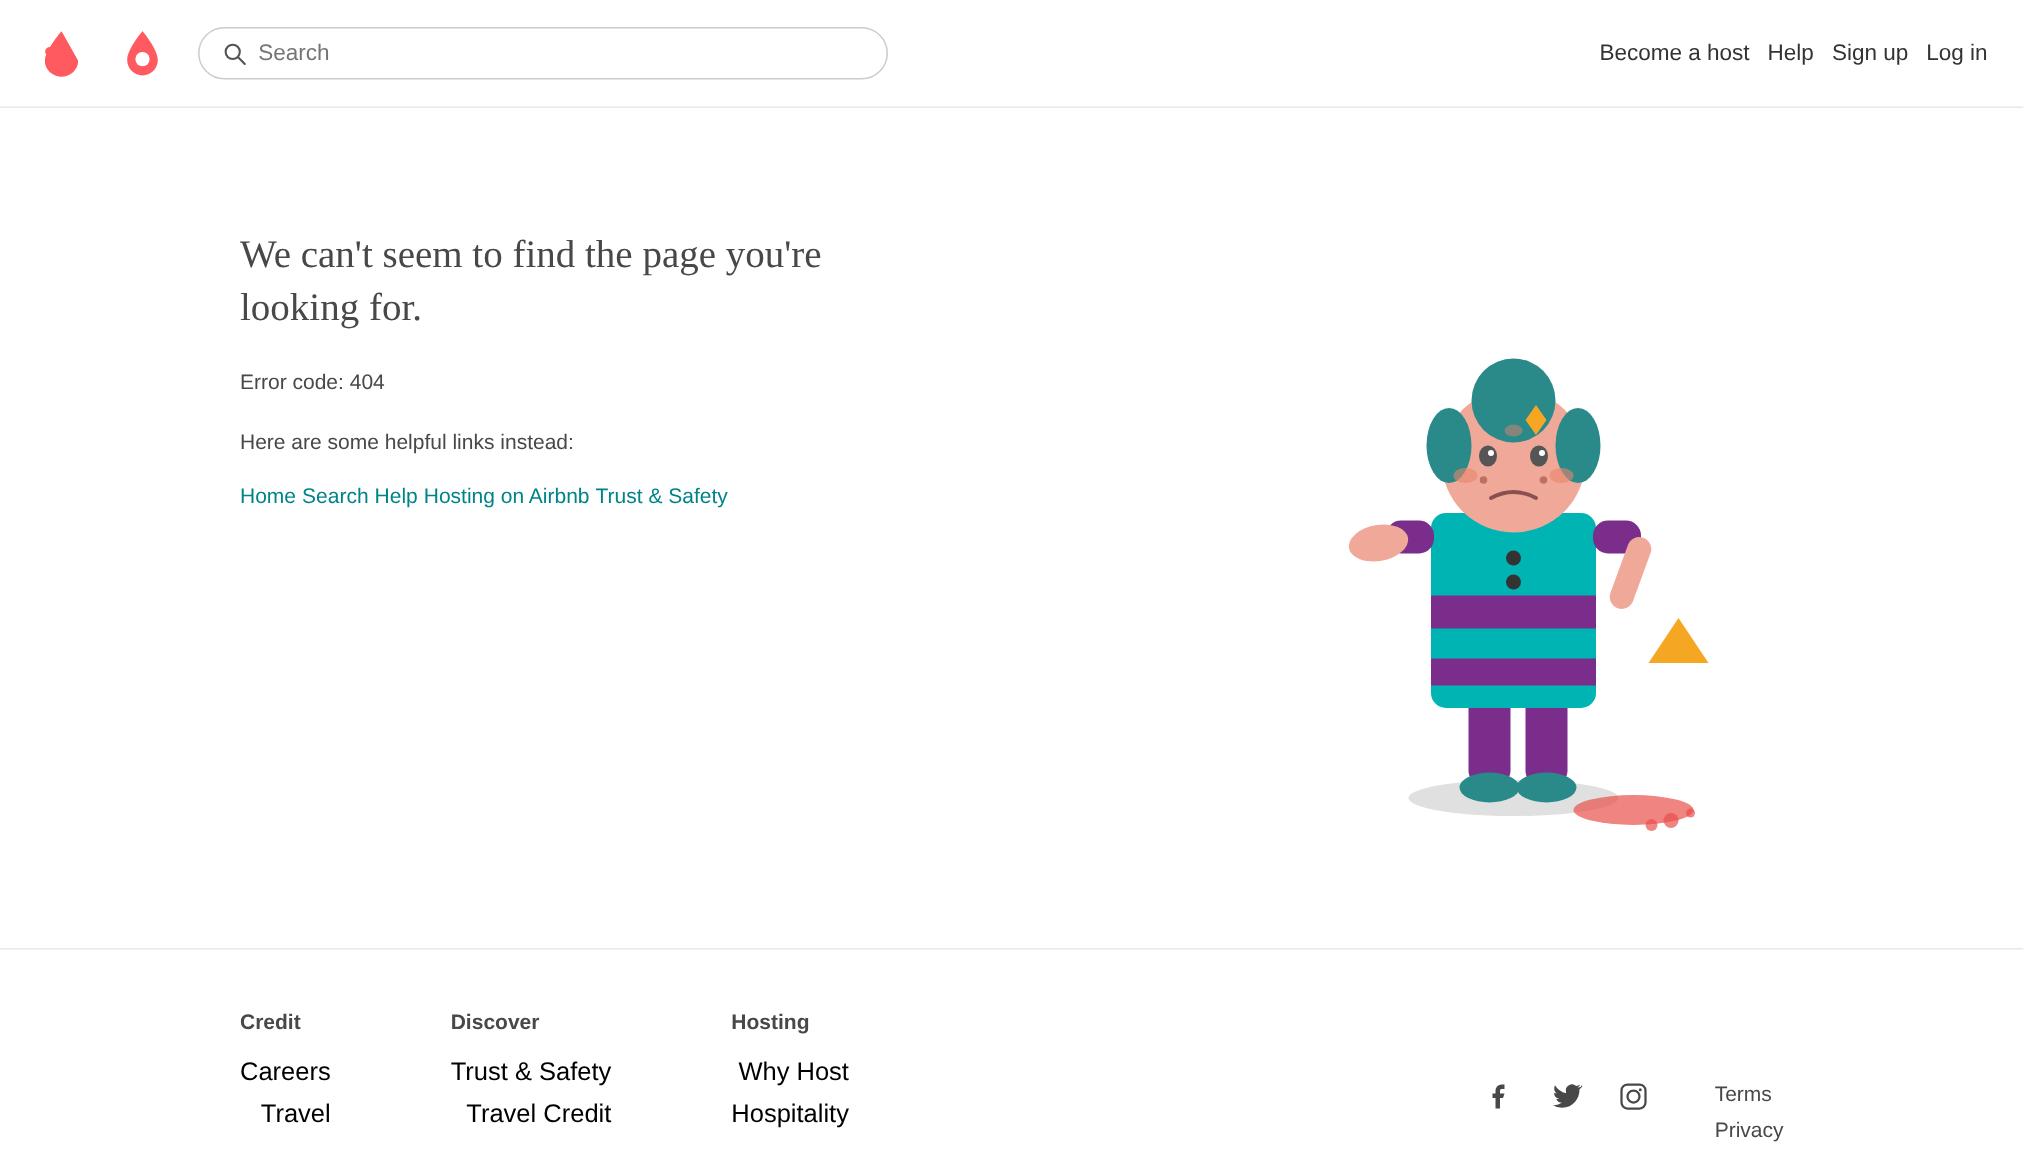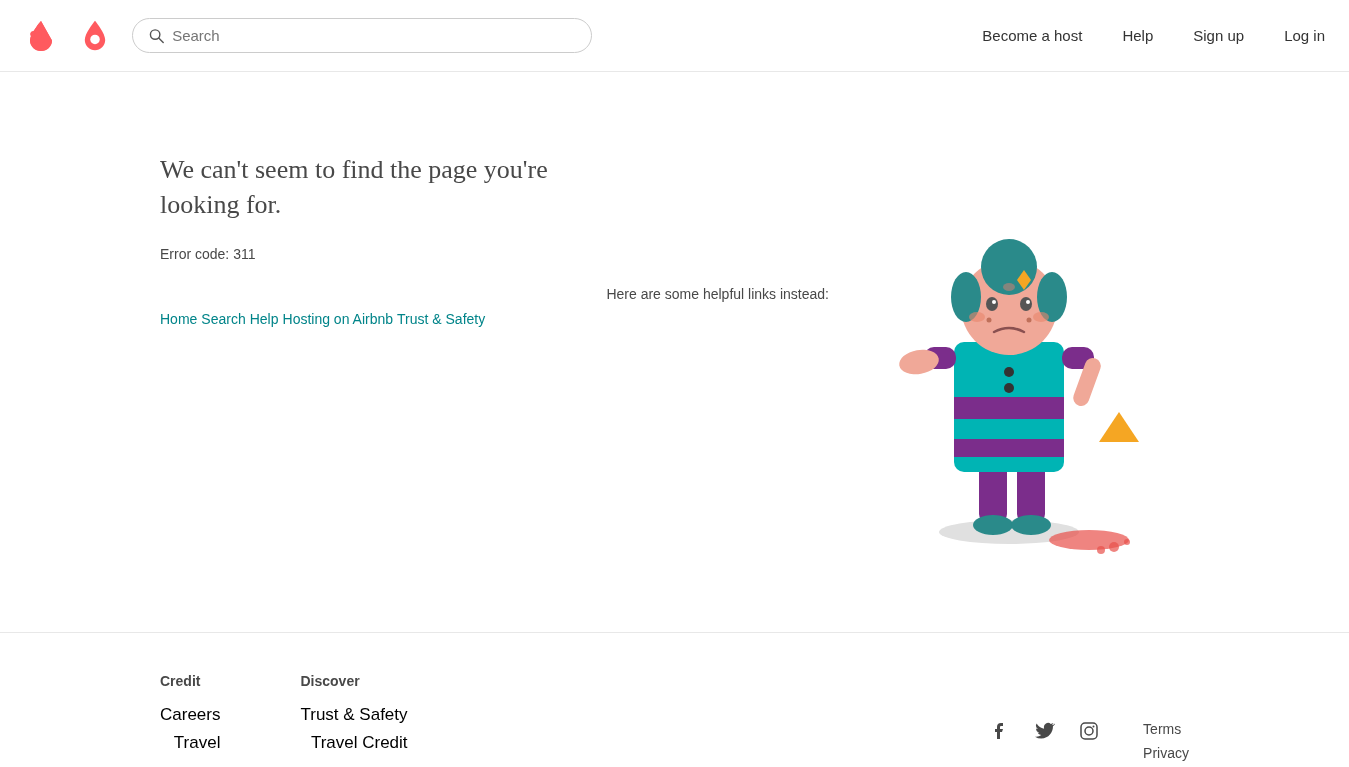--- a/index.html
+++ b/index.html
@@ -35,21 +35,21 @@
       border: none;
       outline: none;
       font-size: 15px;
       color: #555;
       width: 100%;
     }
     .header-nav {
       margin-left: auto;
       display: flex;
       align-items: flex-end;
-      gap: 40px;
+      gap: 12px;
     }
     .header-nav a {
       text-decoration: none;
       color: #333;
       font-size: 15px;
     }
 
     
     .main {
       display: flex;
@@ -77,22 +77,21 @@
       font-family: Liberation Serif, serif;
     }
     .error-code {
       font-size: 14px;
       color: #484848;
       margin-bottom: 24px;
     }
     .helpful-links-title {
       font-size: 14px;
       color: #484848;
-      margin-bottom: 8px;
-      text-align: right;
+      margin-bottom: 20px;
     }
     .helpful-links {
       list-style: none;
       display: flex;
       flex-direction: row;
       gap: 4px;
     }
     .helpful-links a {
       text-decoration: none;
       color: #008489;
@@ -206,21 +205,21 @@
     <a href="#">Become a host</a>
     <a href="#">Help</a>
     <a href="#">Sign up</a>
     <a href="#">Log in</a>
   </nav>
 </header>
 
 <main class="main">
   <div class="content">
     <p class="subtitle">We can't seem to find the page you're looking for.</p>
-    <p class="error-code">Error code: 311</p>
+    <p class="error-code">Error code: 404</p>
     <p class="helpful-links-title">Here are some helpful links instead:</p>
     <ul class="helpful-links">
       <li><a href="#">Home</a></li>
       <li><a href="#">Search</a></li>
       <li><a href="#">Help</a></li>
       <li><a href="#">Hosting on Airbnb</a></li>
       <li><a href="#">Trust &amp; Safety</a></li>
     </ul>
   </div>
 
@@ -292,20 +291,25 @@
 <footer class="footer">
   <div class="footer-col">
     <h4>Credit</h4>
     <a href="#">Careers</a>
     <a href="#">Travel</a>
   </div>
   <div class="footer-col">
     <h4>Discover</h4>
     <a href="#">Trust &amp; Safety</a>
     <a href="#">Travel Credit</a>
+  </div>
+  <div class="footer-col">
+    <h4>Hosting</h4>
+    <a href="#">Why Host</a>
+    <a href="#">Hospitality</a>
   </div>
   <div class="footer-social">
     <div class="social-icons">
       <span class="social-icon" title="Facebook">
         <svg width="20" height="20" viewBox="0 0 20 20">
             <path d="M12 2h-2a4 4 0 0 0-4 4v2H4v3h2v7h3v-7h2l1-3h-3V6a1 1 0 0 1 1-1h2V2z" fill="#484848"></path>
           </svg>
       </span>
       <span class="social-icon" title="Twitter">
         <svg width="20" height="20" viewBox="0 0 20 20">

